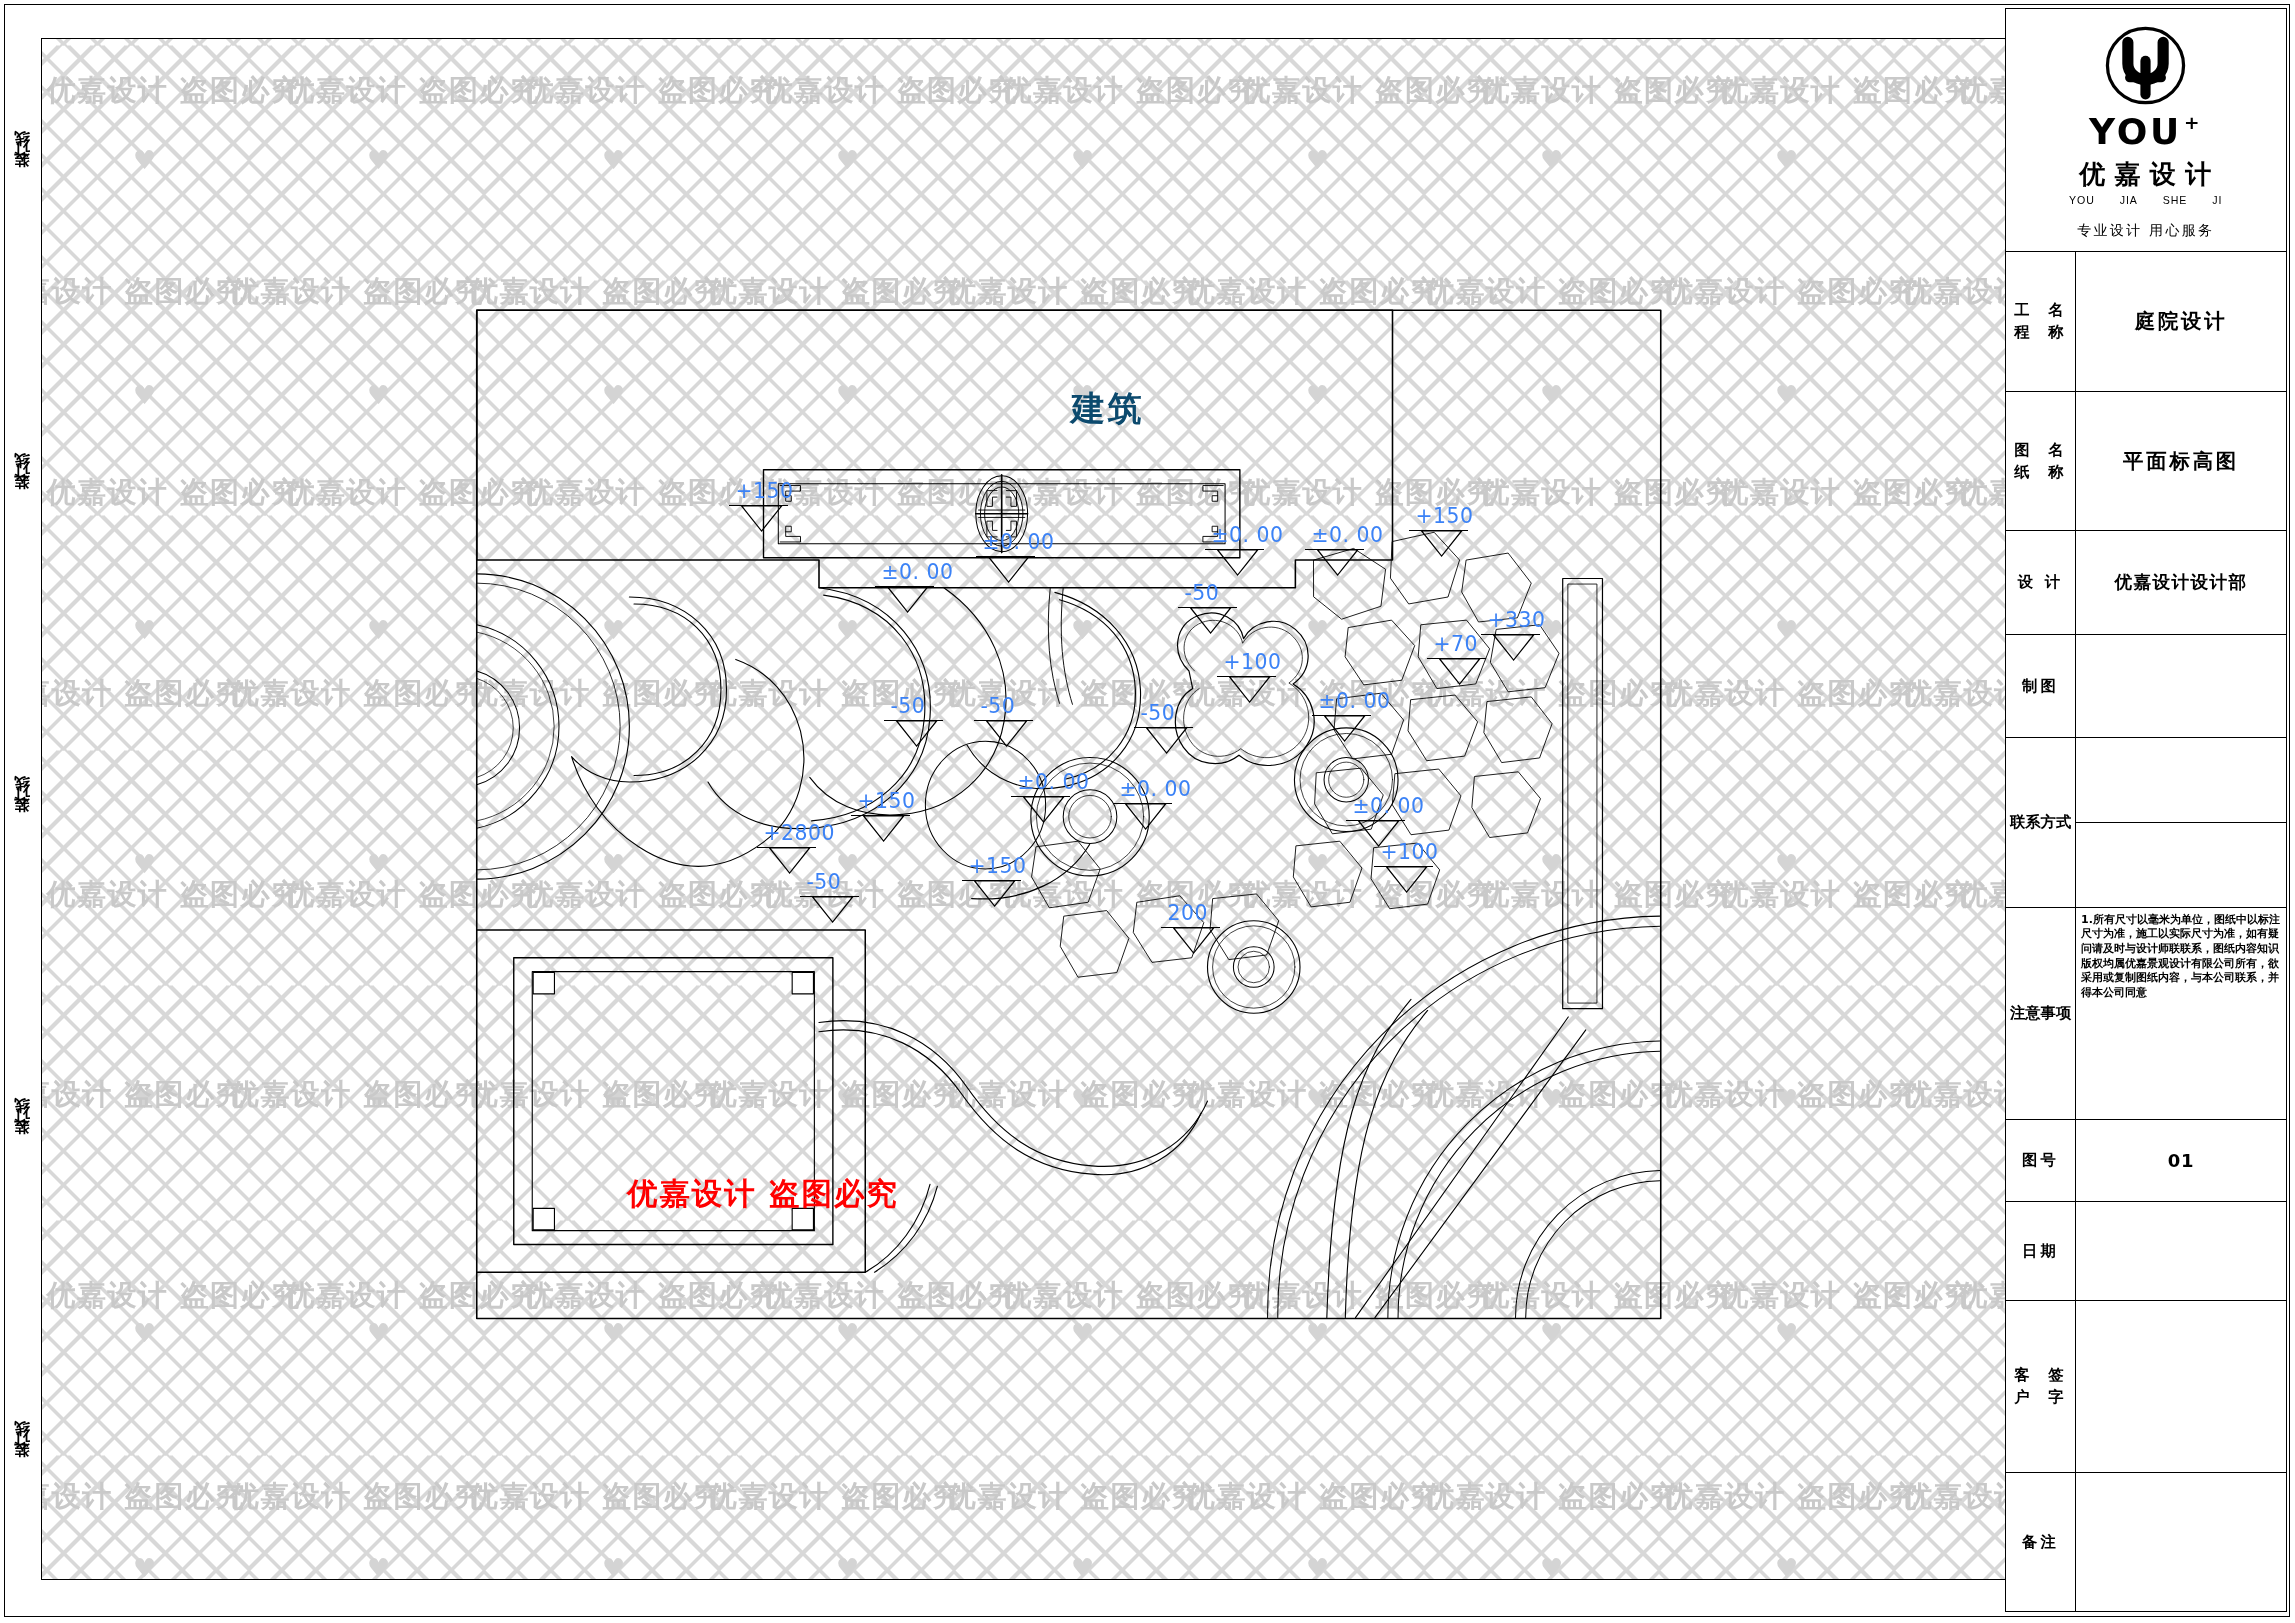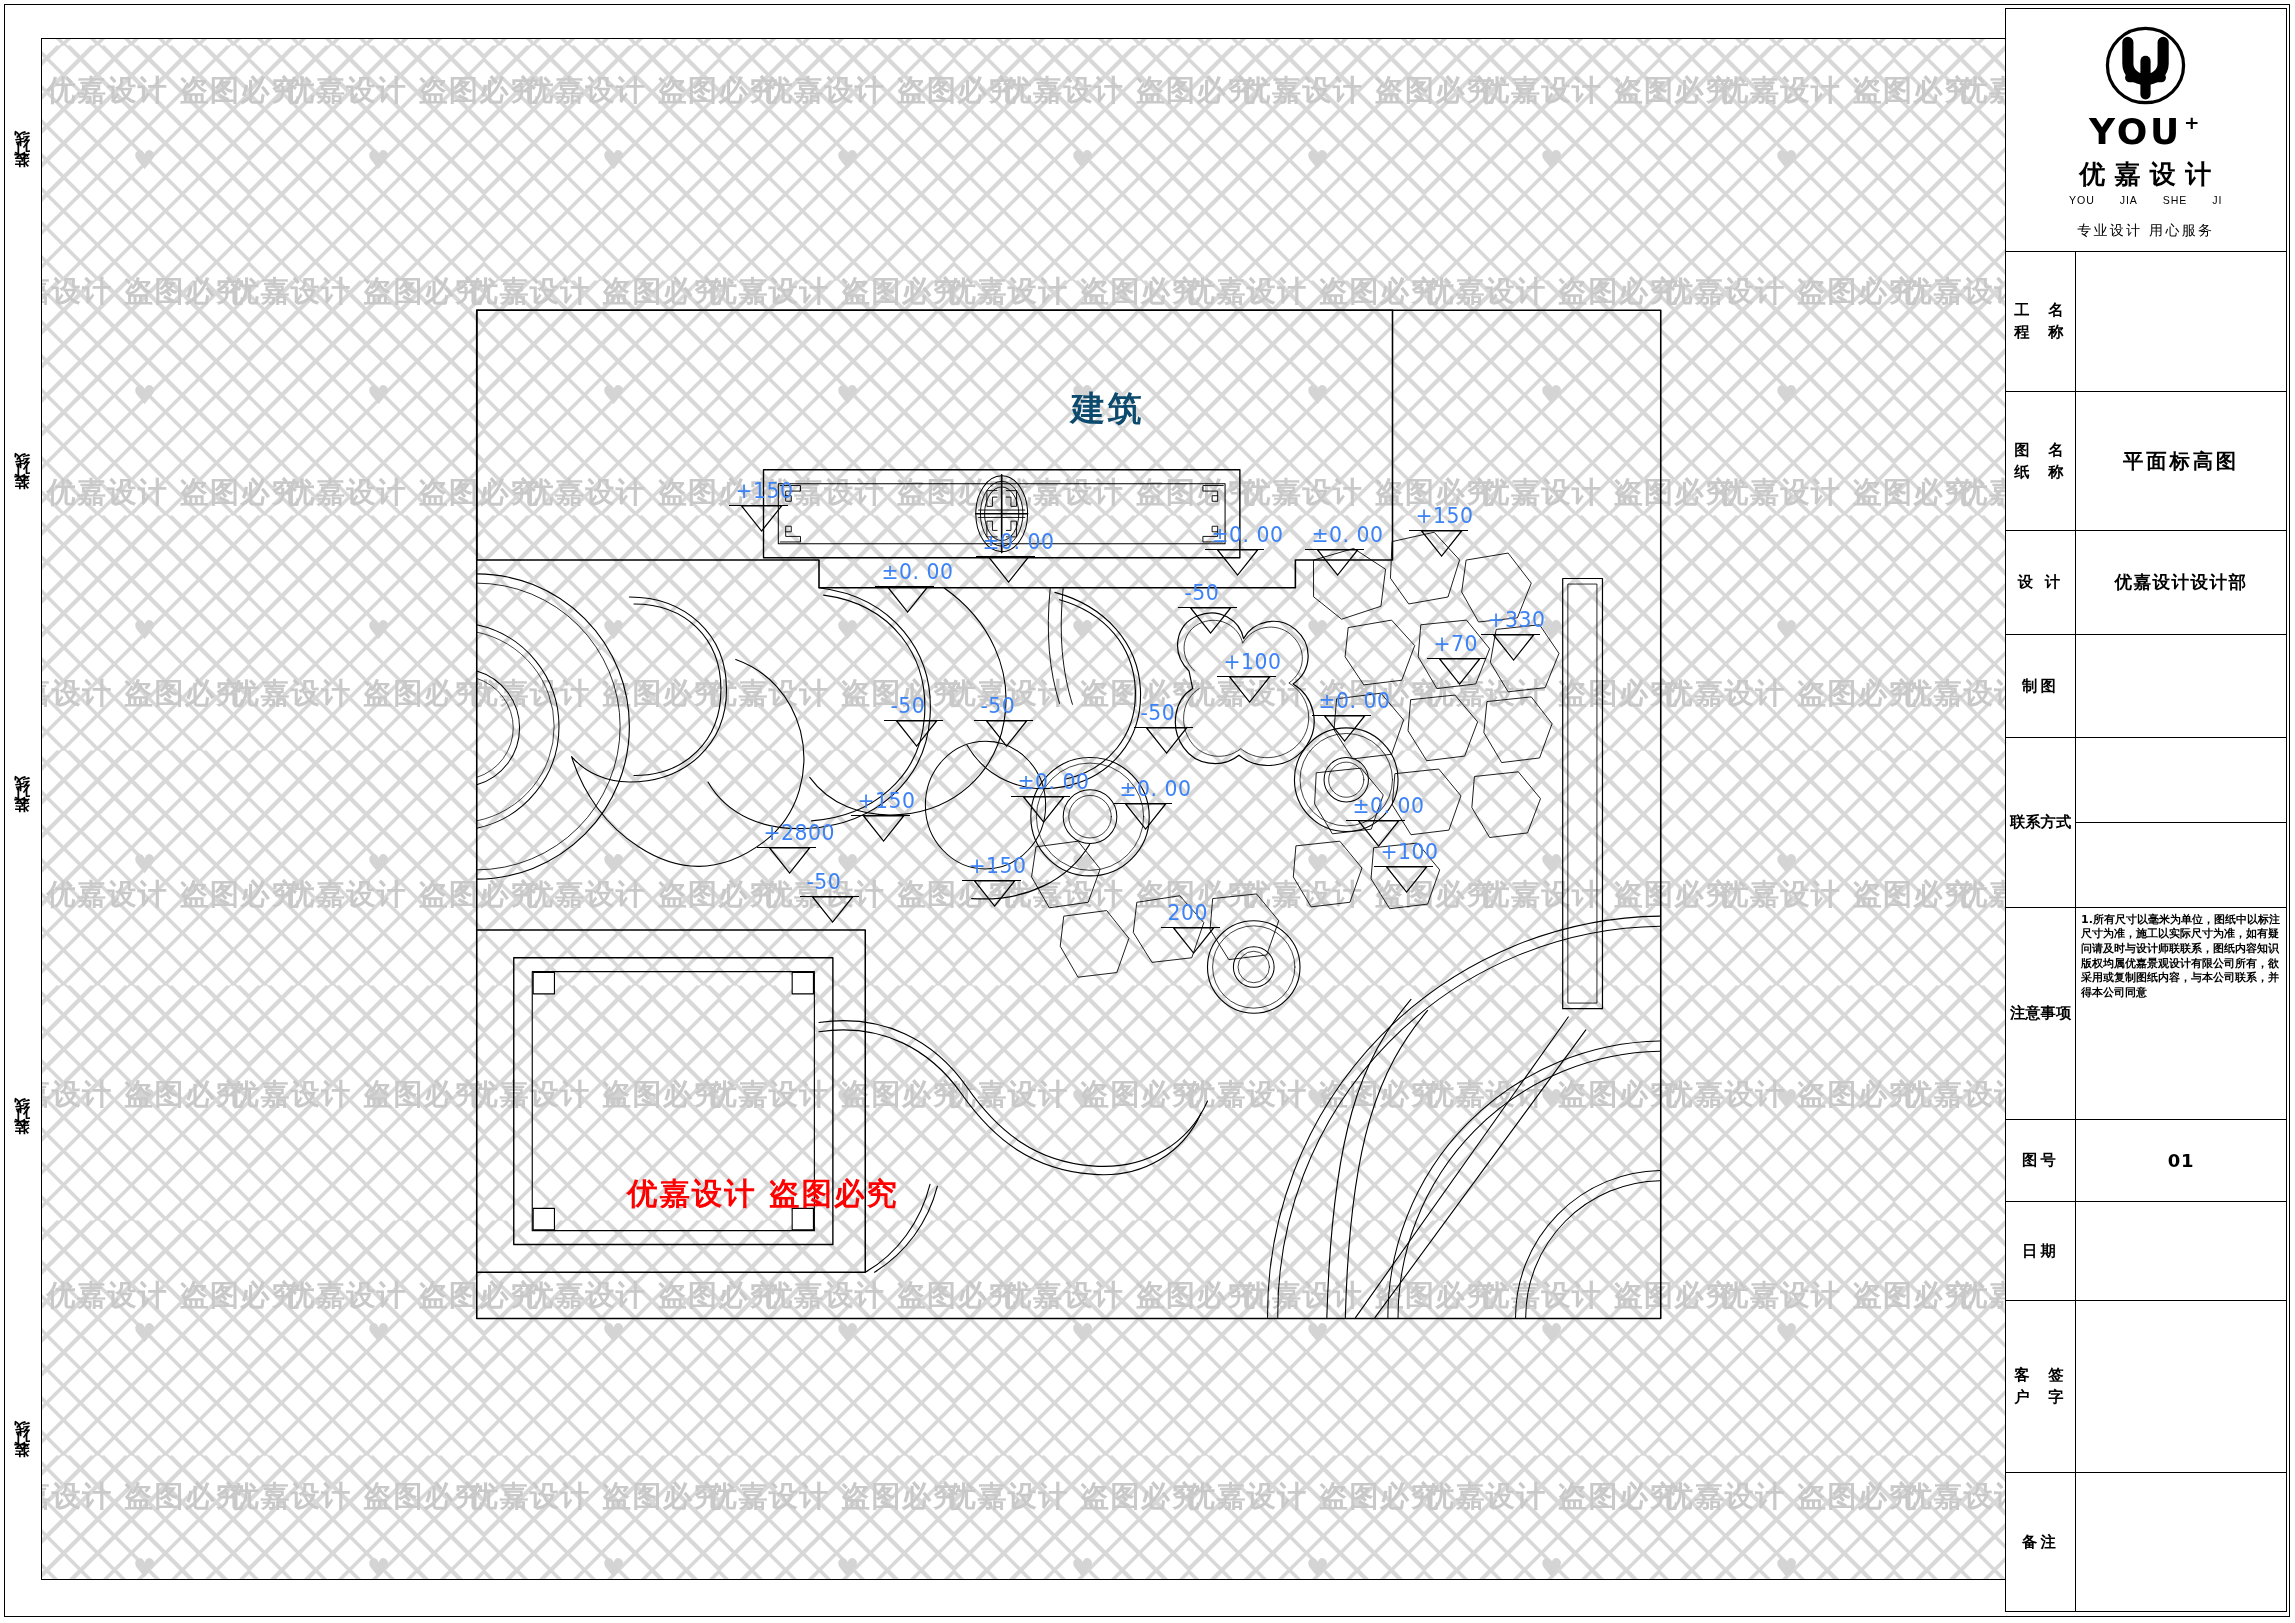--- a/index.html
+++ b/index.html
@@ -570,20 +570,21 @@
       </div>
       <div class="slogan">专业设计 用心服务</div>
     </div>
 
     <div id="tb-rows" style="flex:1;display:flex;flex-direction:column;">
         <div class="tb-row" style="flex: 1.05 1 0px;">
           <div class="tb-key">
             <div>工 程</div>
             <div>名 称</div>
           </div>
+          <div class="tb-val">庭院设计</div>
         </div>
         <div class="tb-row" style="flex: 1.05 1 0px;">
           <div class="tb-key">
             <div>图 纸</div>
             <div>名 称</div>
           </div>
           <div class="tb-val">平面标高图</div>
         </div>
         <div class="tb-row" style="flex: 0.78 1 0px;">
           <div class="tb-key">

